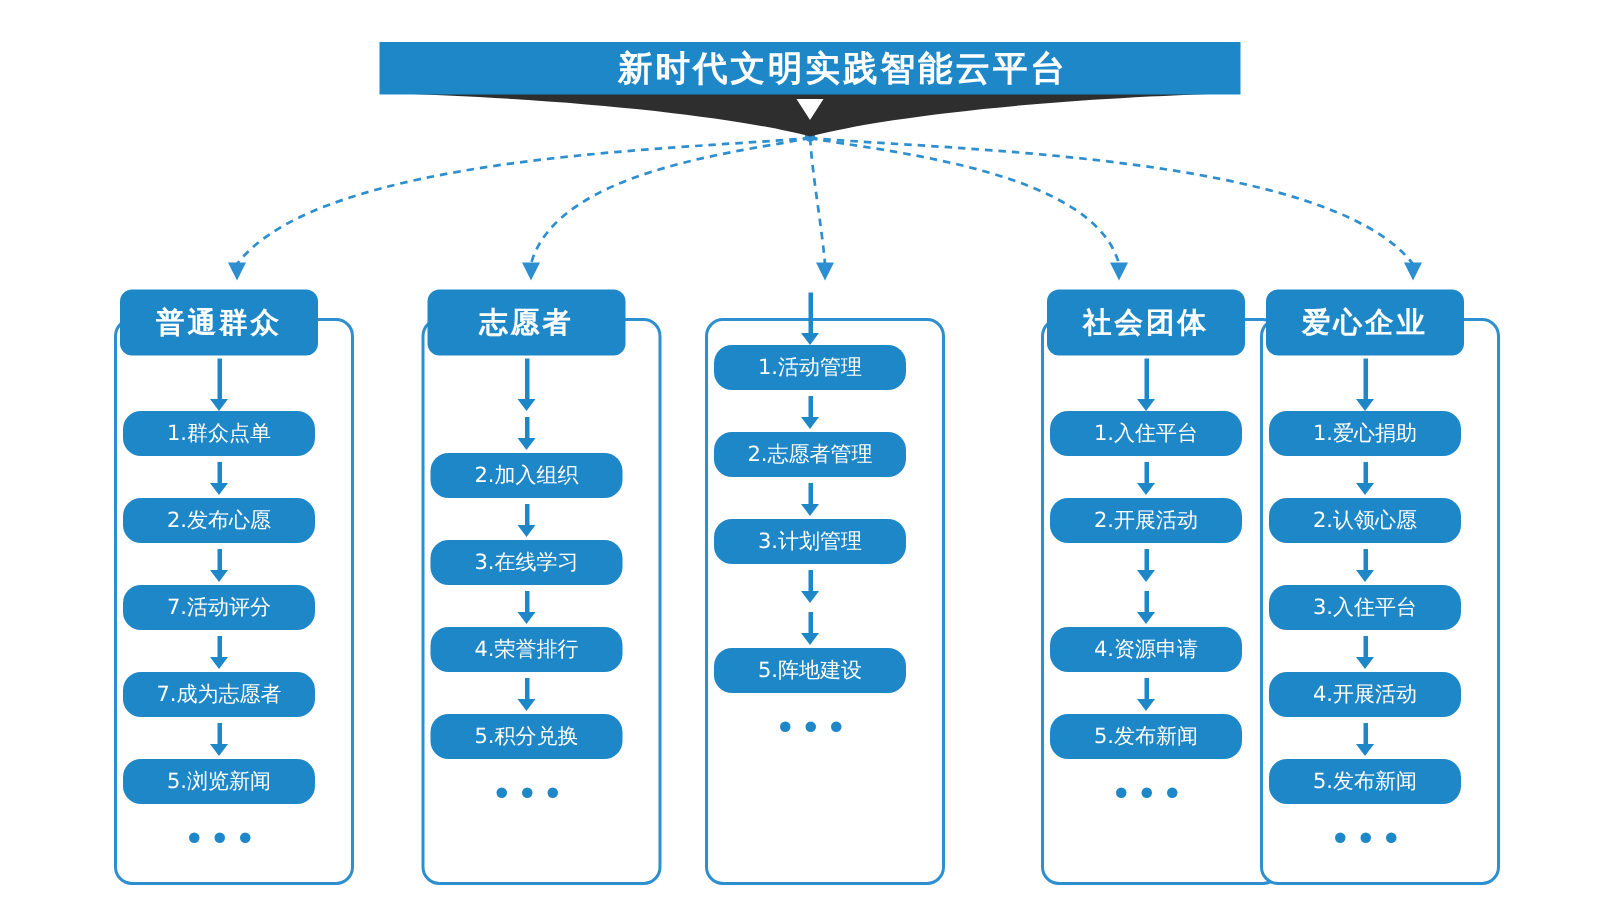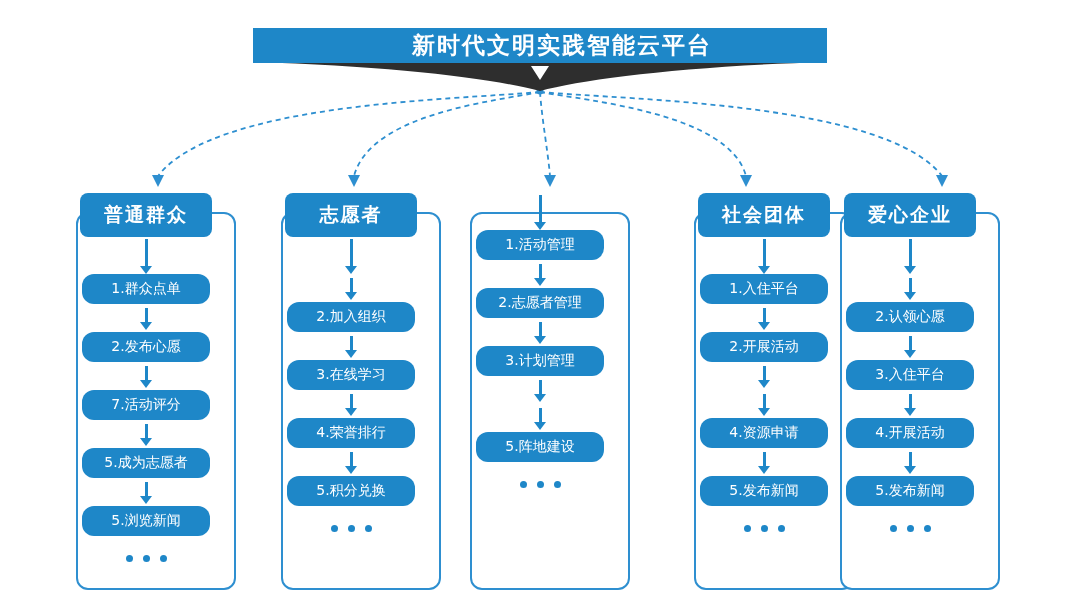--- a/index.html
+++ b/index.html
@@ -100,21 +100,21 @@
     <div class="step">2.发布心愿</div>
     <div class="varrow sm">
         <div class="shaft"></div>
         <div class="head"></div>
       </div>
     <div class="step">7.活动评分</div>
     <div class="varrow sm">
         <div class="shaft"></div>
         <div class="head"></div>
       </div>
-    <div class="step">5.成为志愿者</div>
+    <div class="step">7.成为志愿者</div>
     <div class="varrow sm">
         <div class="shaft"></div>
         <div class="head"></div>
       </div>
     <div class="step">5.浏览新闻</div>
     <div class="dots" aria-label="...">
       <span class="dot"></span>
         <span class="dot"></span>
         <span class="dot"></span>
     </div>
@@ -221,20 +221,21 @@
     </div>
   </div>
 
   <div class="column" style="left:840px">
     <div class="frame"></div>
     <div class="colhead">爱心企业</div>
     <div class="varrow lg">
         <div class="shaft"></div>
         <div class="head"></div>
       </div>
+    <div class="step">1.爱心捐助</div>
     <div class="varrow sm">
         <div class="shaft"></div>
         <div class="head"></div>
       </div>
     <div class="step">2.认领心愿</div>
     <div class="varrow sm">
         <div class="shaft"></div>
         <div class="head"></div>
       </div>
     <div class="step">3.入住平台</div>

